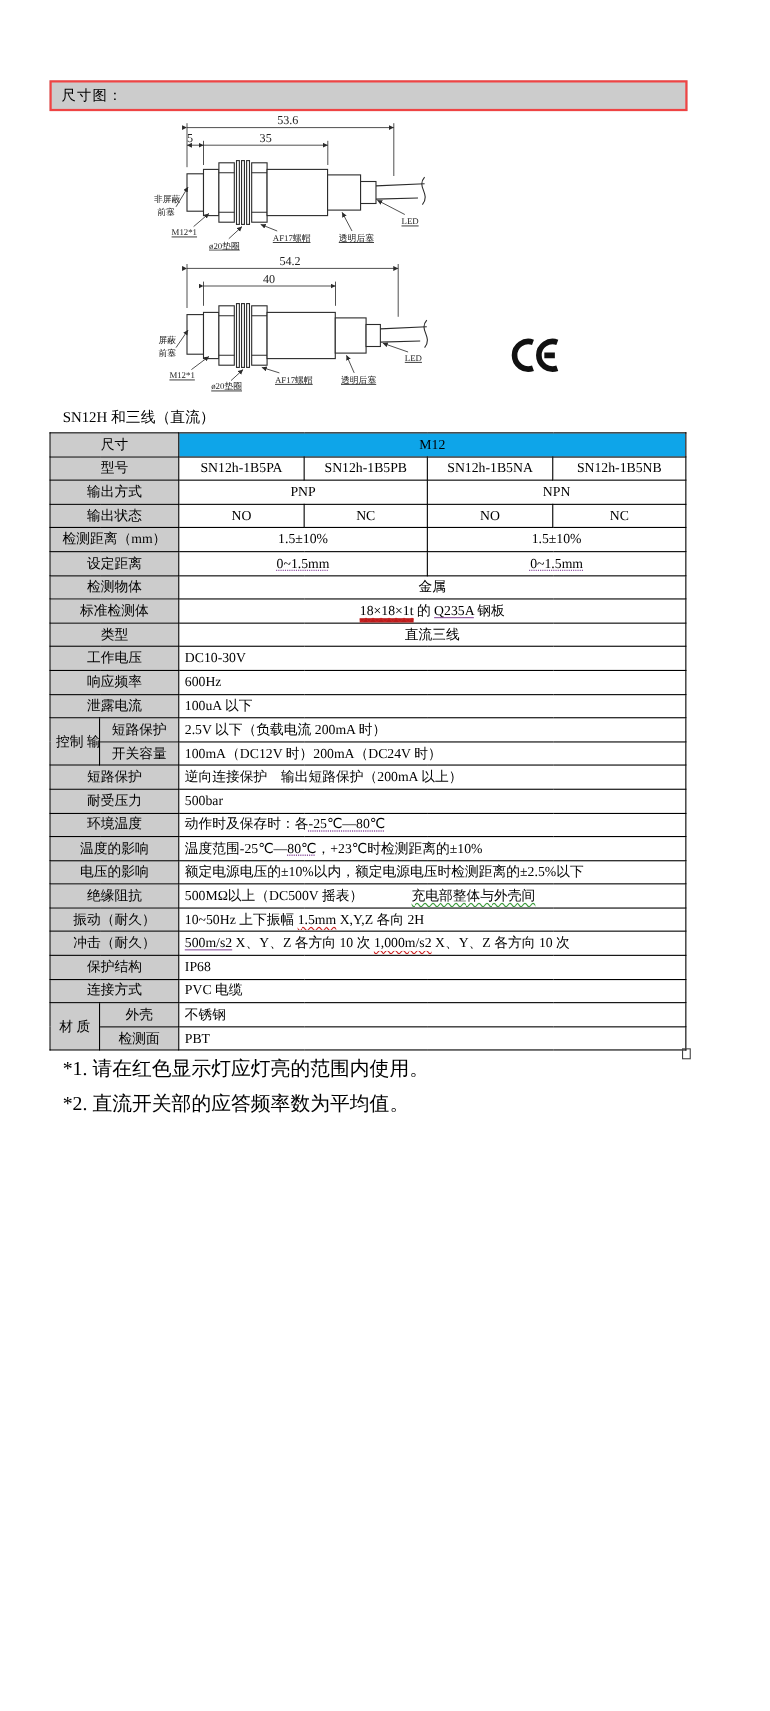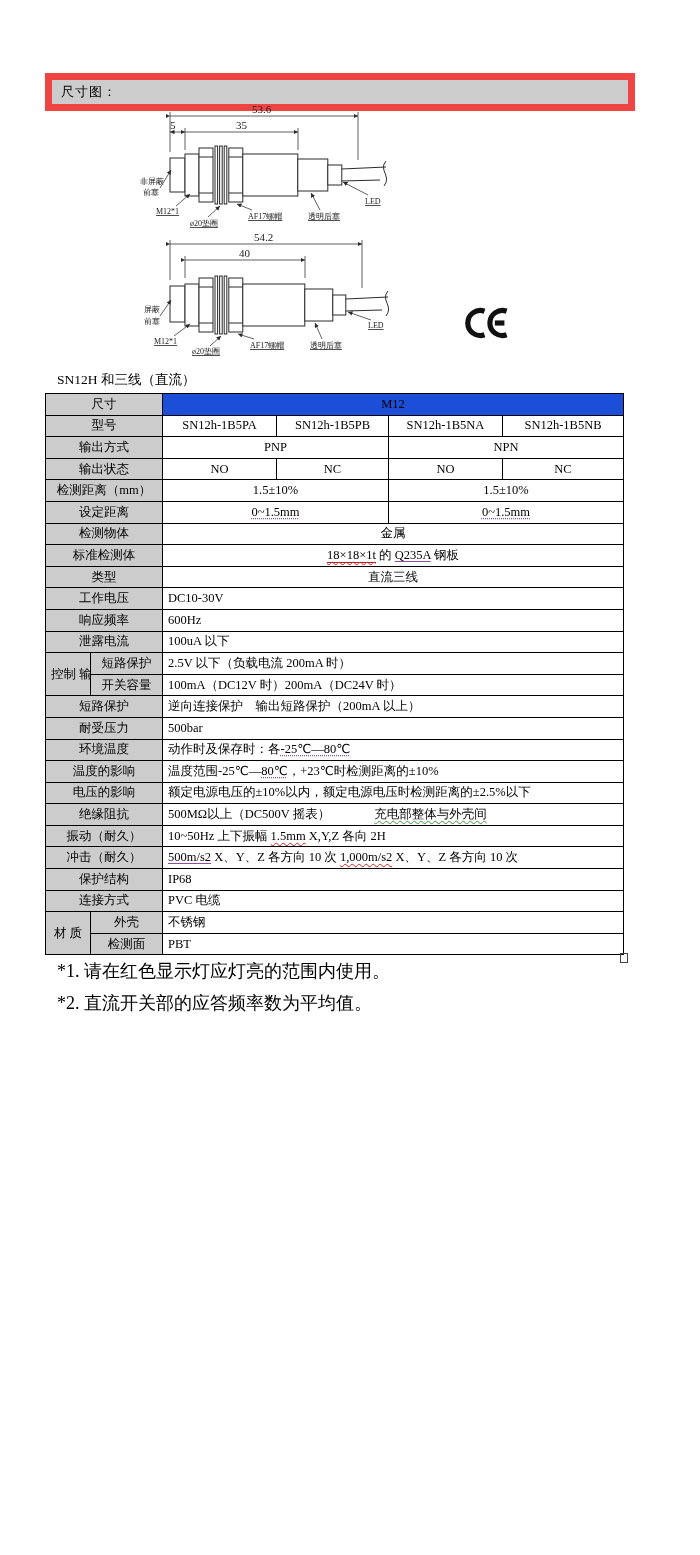--- a/index.html
+++ b/index.html
@@ -4,43 +4,43 @@
 <style>
   html,body{margin:0;padding:0;}
   body{
     width:700px;height:1555px;position:relative;background:#ffffff;
     font-family:"Liberation Serif","DejaVu Sans",serif;color:#000;
   }
   .abs{position:absolute;}
   
   .header-bar{
     left:45px;top:73px;width:567px;height:24px;
-    background:#cccccc;border:7px solid #ef4444;
+    background:#cccccc;border:2px solid #ef4444;
     font-size:13px;line-height:24px;padding-left:9px;
     letter-spacing:1px;
   }
   
   .section-title{left:57px;top:371px;font-size:13.5px;}
   
   .spec-table-wrap{left:45px;top:393px;}
   table.spec{border-collapse:collapse;table-layout:fixed;width:578px;border-radius:19px;}
   table.spec td{
     border:1px solid #000;font-size:12.5px;vertical-align:middle;
     padding:0 5px;height:20.6px;overflow:hidden;white-space:nowrap;
   }
   td.lbl{background:#cccccc;text-align:center;padding:0 1px;}
-  td.graycell{background:#1d4ed8;}
+  td.graycell{background:#0ea5e9;}
   td.ctr{text-align:center;}
   td.stack{white-space:pre-line;line-height:1.35;text-align:center;background:#cccccc;}
   
   .d-dot{text-decoration:underline dotted #8a4f9e;text-underline-offset:2px;}
   .d-purple{text-decoration:underline solid #8a4f9e;text-underline-offset:2px;}
   .d-wred{text-decoration:underline wavy #cc2222;text-decoration-thickness:1px;text-underline-offset:2px;}
   .d-wgreen{text-decoration:underline wavy #3a9a3a;text-decoration-thickness:1px;text-underline-offset:2px;margin-left:44px;}
-  .d-combo{border-bottom:1px solid #b91c1c;text-decoration:underline wavy #cc2222;text-decoration-thickness:1px;text-underline-offset:2px;}
+  .d-combo{border-bottom:6px solid #b91c1c;text-decoration:underline wavy #cc2222;text-decoration-thickness:1px;text-underline-offset:2px;}
   
   .footnote{left:57px;font-size:18px;}
   .fn1{top:959px;} .fn2{top:991px;}
   .end-square{left:620px;top:953px;width:6px;height:8px;border:1px solid #444;}
   
   svg{display:block;}
   svg text{font-family:"Liberation Serif","DejaVu Sans",serif;fill:#222;}
   .dim-num{font-size:11px;}
   .dwg-lbl{font-size:8px;text-decoration:underline;}
   .dwg-lbl2{font-size:8px;}

